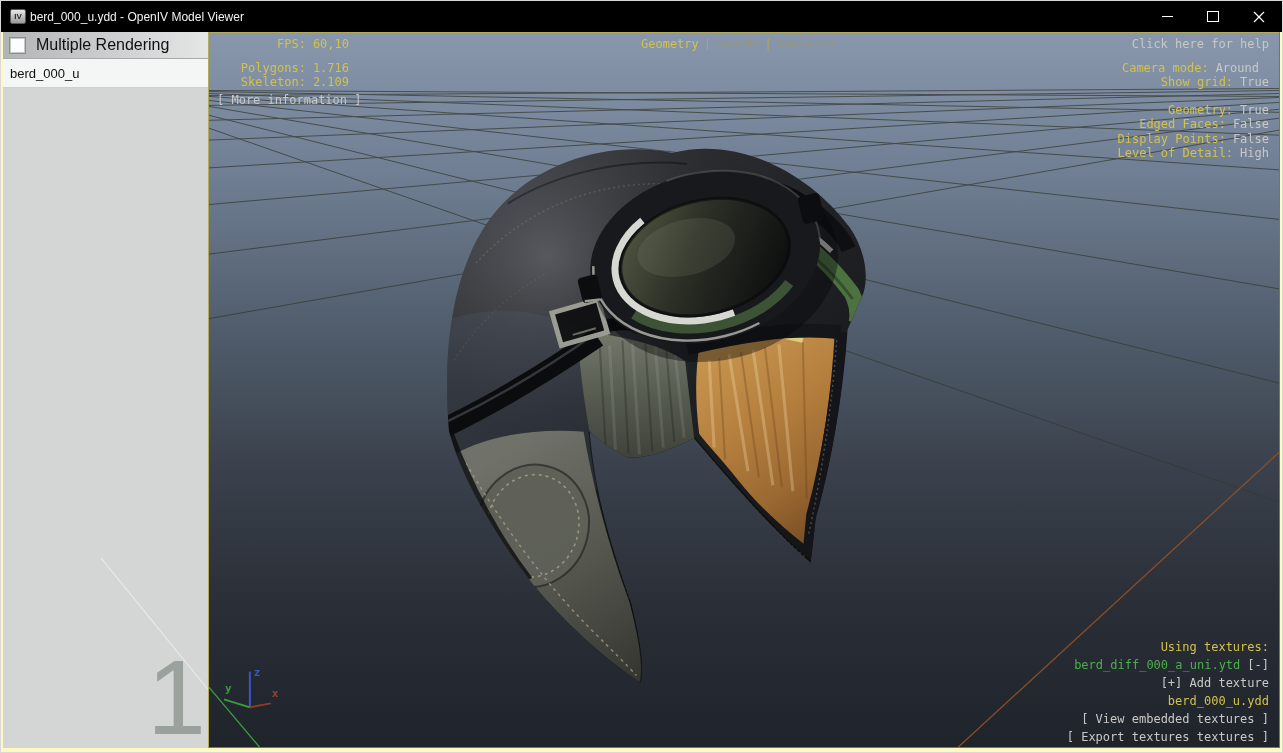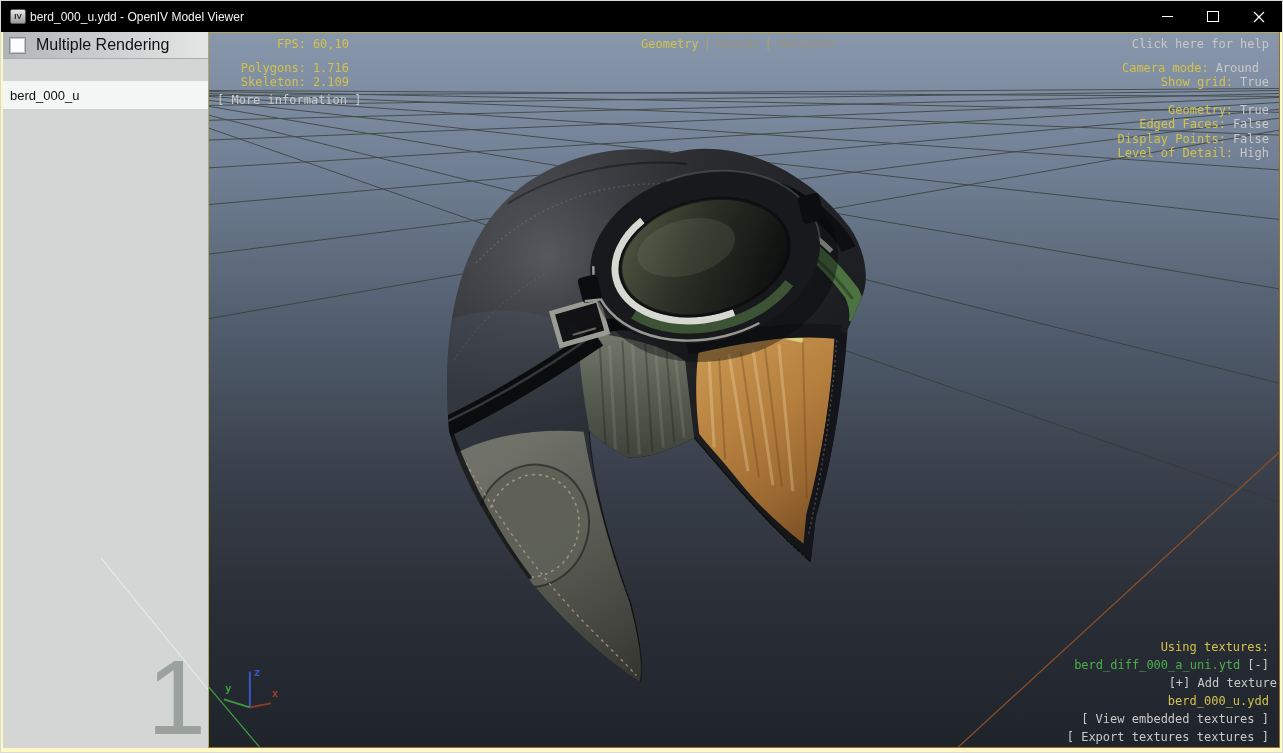--- a/index.html
+++ b/index.html
@@ -12,21 +12,21 @@
   .wbtn{width:46px;height:31px;display:flex;align-items:center;justify-content:center;}
   .glyph-min{width:11px;height:1px;background:#fff;}
   .glyph-max{width:10px;height:9px;border:1px solid #fff;}
   
   .main{position:absolute;top:31px;left:2px;right:2px;bottom:4px;display:flex;background:#000;}
   
   .sidebar{position:relative;width:205px;background:#d3d6d5;overflow:hidden;flex:none;}
   .mr-header{height:26px;background:linear-gradient(90deg,#b1b5b5,#e5e7e7);display:flex;align-items:center;padding-left:6px;border-bottom:1px solid #a7adad;}
   .cb{width:15px;height:15px;background:#fdfdfd;border:1px solid #859090;box-shadow:0 0 0 1px #c3c9c9 inset;margin-right:10px;flex:none;}
   .mr-label{font-size:16px;color:#101010;}
-  .model-item{height:28px;background:#f4f5f5;border-bottom:1px solid #ccd0cf;display:flex;align-items:center;padding-left:7px;font-size:13px;color:#101010;margin-top:22px;}
+  .model-item{height:28px;background:#f4f5f5;border-bottom:1px solid #ccd0cf;display:flex;align-items:center;padding-left:7px;font-size:13px;color:#101010;}
   .slot-number{position:absolute;left:144px;top:612px;font-size:106px;line-height:1;color:#9ba19c;}
   .sidebar svg{position:absolute;left:0;top:0;pointer-events:none;}
   
   .viewport{position:relative;flex:1;overflow:hidden;box-sizing:border-box;
     border-top:1px solid #b3aa5c;border-left:1px solid #b3aa5c;border-right:1px solid #9a6b36;border-bottom:1px solid #9a6b36;
     background:linear-gradient(180deg,#8897ab 0%,#6f7e92 20%,#525f6f 40%,#3b424d 60%,#2a2e37 80%,#1f232a 100%);}
   .scene{position:absolute;left:0;top:0;width:100%;height:100%;}
   .ovl{position:absolute;font-family:"DejaVu Sans Mono","Liberation Mono",monospace;font-size:12px;line-height:14px;white-space:pre;z-index:5;}
   .yellow{color:#d2c24c;} .gray{color:#c8c8c8;} .green{color:#4cae4c;} .dim{color:#96957d;} .sepc{color:#b0a558;}
   .ra{text-align:right;}
@@ -266,20 +266,20 @@
       <div class="ovl ra" style="right:20px;top:28px;"><span class="yellow">Camera mode:</span><span class="gray val">Around</span></div>
       <div class="ovl ra" style="right:10px;top:42px;margin-left:33px;"><span class="yellow">Show grid:</span><span class="gray val">True</span></div>
 
       <div class="ovl ra" style="right:10px;top:70px;"><span class="yellow">Geometry:</span><span class="gray val">True</span></div>
       <div class="ovl ra" style="right:10px;top:84px;"><span class="yellow">Edged Faces:</span><span class="gray val">False</span></div>
       <div class="ovl ra" style="right:10px;top:99px;"><span class="yellow">Display Points:</span><span class="gray val">False</span></div>
       <div class="ovl ra" style="right:10px;top:113px;"><span class="yellow">Level of Detail:</span><span class="gray val">High</span></div>
 
       <div class="ovl yellow ra" style="right:10px;top:607px;">Using textures:</div>
       <div class="ovl ra" style="right:10px;top:625px;"><span class="green">berd_diff_000_a_uni.ytd</span><span class="gray val">[-]</span></div>
-      <div class="ovl gray ra" style="right:2px;top:643px;">[+] Add texture</div>
+      <div class="ovl gray ra" style="right:10px;top:643px;">[+] Add texture</div>
       <div class="ovl yellow ra" style="right:10px;top:661px;">berd_000_u.ydd</div>
       <div class="ovl gray ra" style="right:10px;top:679px;">[ View embedded textures ]</div>
       <div class="ovl gray ra" style="right:10px;top:697px;">[ Export textures textures ]</div>
 
     </div>
   </div>
 </div>
 
 </body></html>

